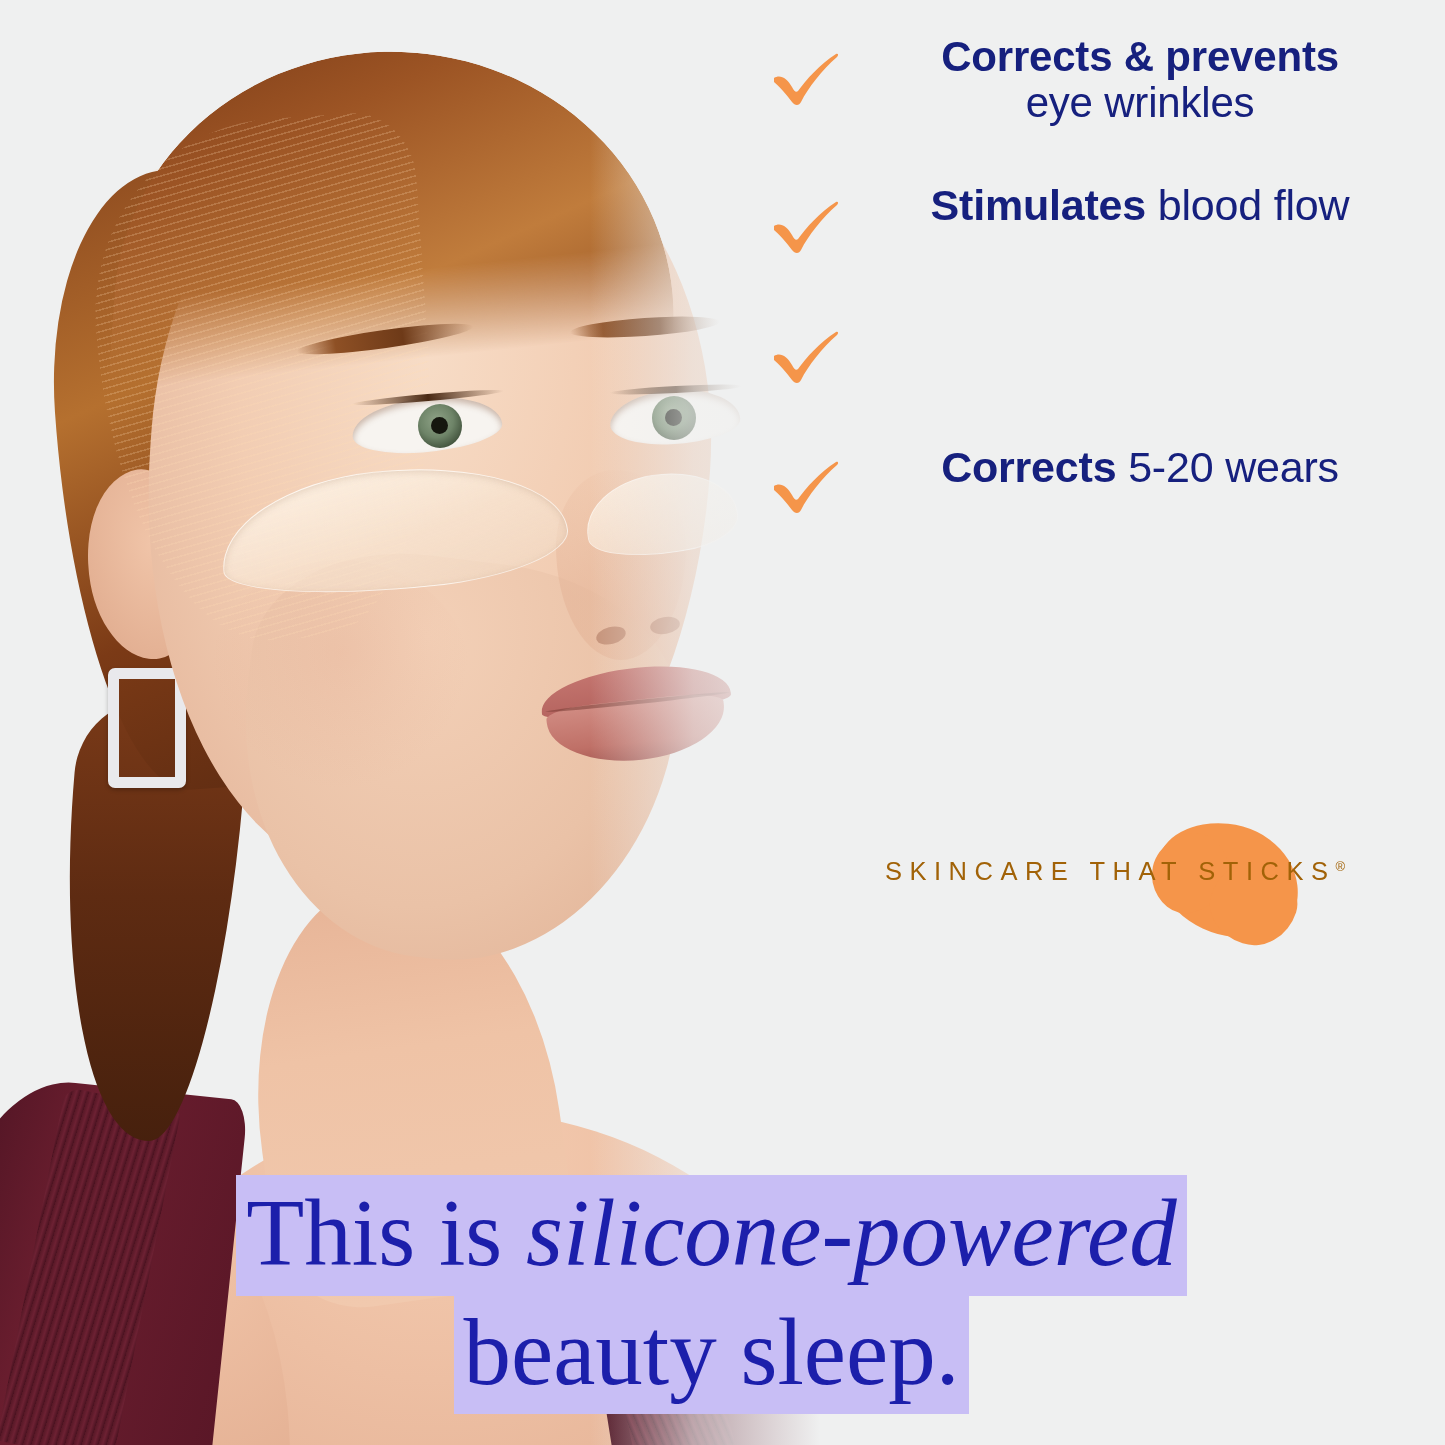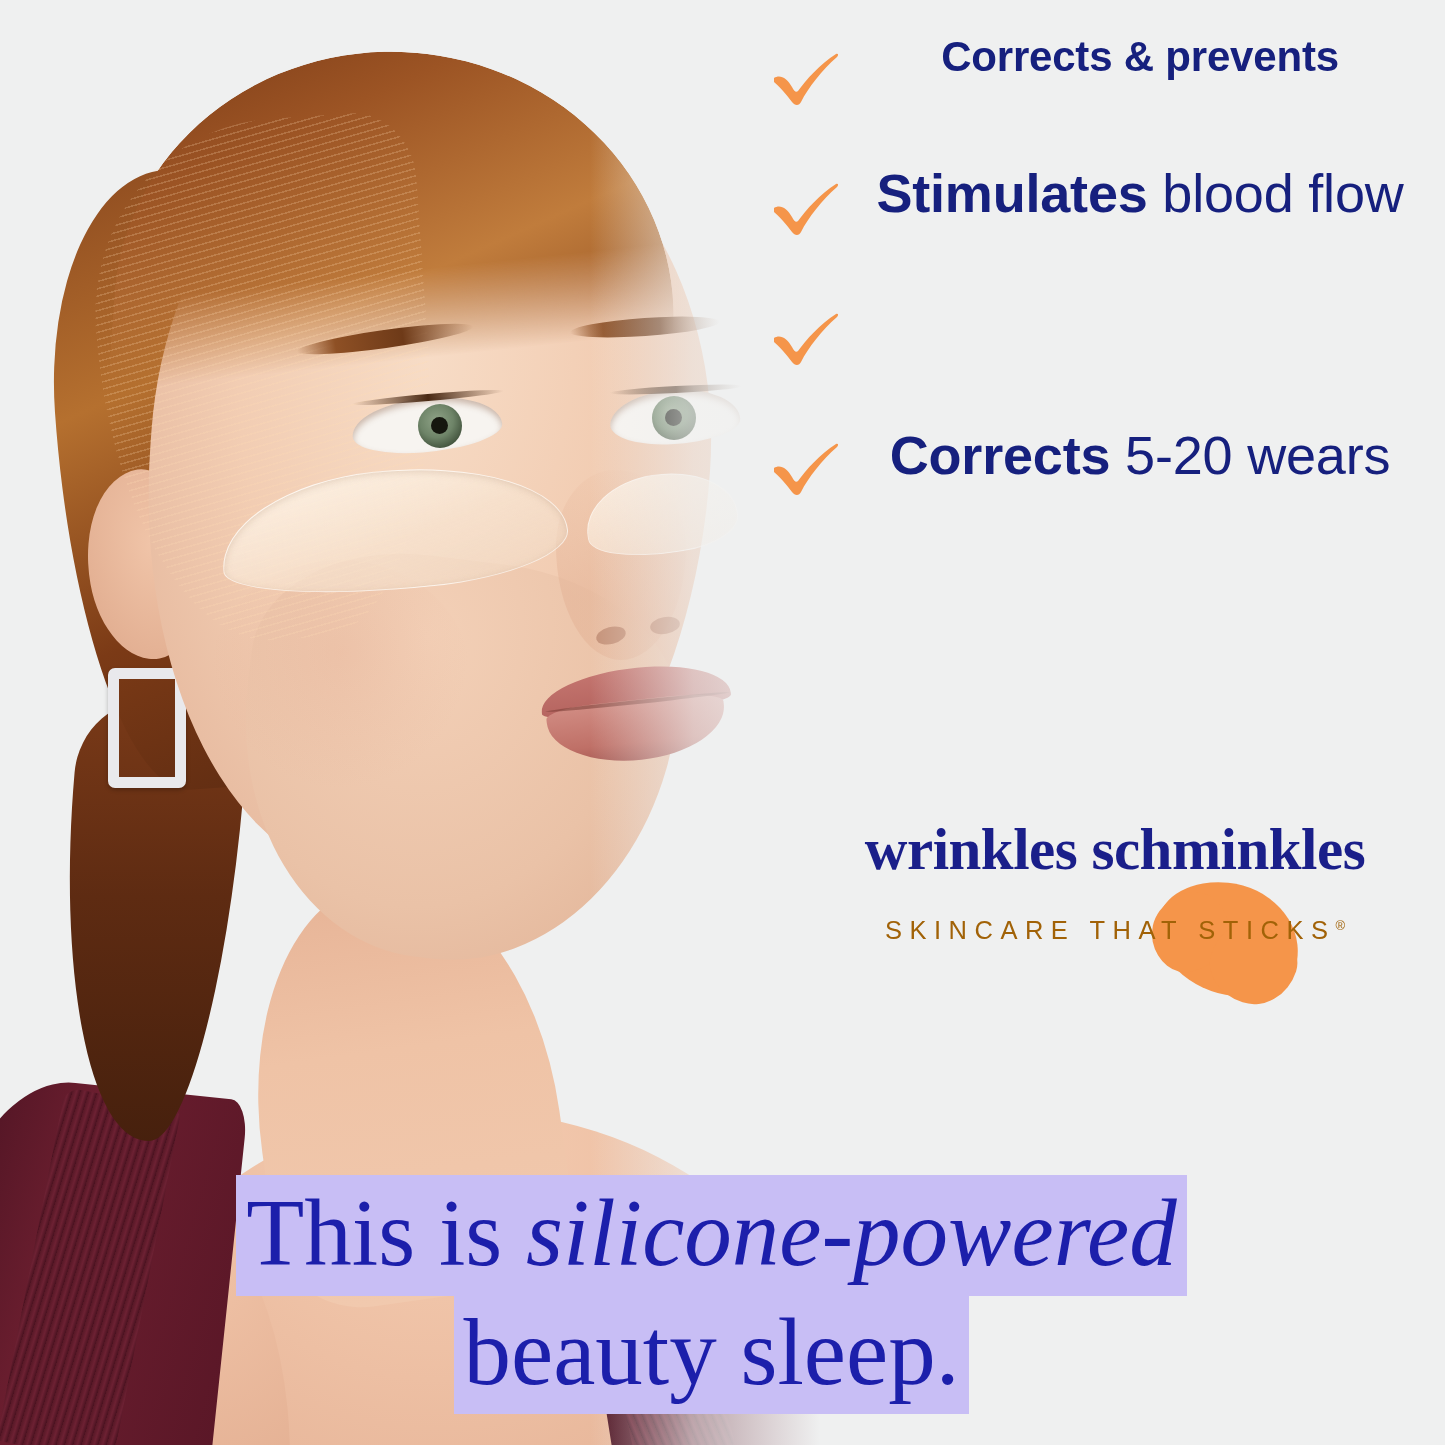--- a/index.html
+++ b/index.html
@@ -189,21 +189,21 @@
   
   #benefits{
     position:absolute;left:770px;top:34px;width:660px;
   }
   .benefit{display:flex;align-items:flex-start;margin-bottom:56px;}
   .benefit:last-child{margin-bottom:0;}
   .check{flex:0 0 80px;margin-top:14px;}
   .check svg{display:block;width:72px;height:60px;}
   .btext{
     flex:1 1 auto;text-align:center;color:#16207e;
-    font-size:54px;line-height:1.10;letter-spacing:-.2px;
+    font-size:43px;line-height:1.10;letter-spacing:-.2px;
     font-weight:300;
   }
   .btext .b{font-weight:700;}
   .b1 .btext{font-size:42px;}
   .b2{margin-top:6px;}
   .b4 .btext{margin-top:2px;}
 
   
   #logo{position:absolute;left:805px;top:820px;width:620px;text-align:center;}
   .logo-word{
@@ -313,20 +313,21 @@
   <div id="benefits">
 
     <div class="benefit b1">
       <div class="check">
         <svg viewBox="0 0 72 60" aria-hidden="true">
           <path d="M4 30 C10 26 17 30 22 39 C24 43 26 45 28 43 C36 32 50 16 66 6 C68 5 69 7 67 9 C52 22 38 40 31 54 C29 58 25 58 22 54 C16 46 9 38 4 34 Z" fill="#f5954a"></path>
         </svg>
       </div>
       <div class="btext">
         <span class="b">Corrects &amp; prevents</span><br>
+        <span>eye wrinkles</span>
       </div>
     </div>
 
     <div class="benefit b2">
       <div class="check">
         <svg viewBox="0 0 72 60" aria-hidden="true">
           <path d="M4 30 C10 26 17 30 22 39 C24 43 26 45 28 43 C36 32 50 16 66 6 C68 5 69 7 67 9 C52 22 38 40 31 54 C29 58 25 58 22 54 C16 46 9 38 4 34 Z" fill="#f5954a"></path>
         </svg>
       </div>
       <div class="btext">
@@ -349,21 +350,20 @@
         </svg>
       </div>
       <div class="btext">
         <span class="b">Corrects</span><span> 5-20 wears</span>
       </div>
     </div>
 
   </div>
 
   <div id="logo">
-    <div class="logo-word">wrinkles schminkles</div>
     <div class="logo-sub-wrap">
       <div class="logo-blob"></div>
       <div class="logo-sub">
         <span>SKINCARE THAT STICKS</span><sup>®</sup>
       </div>
     </div>
   </div>
 
   <div id="tagline">
     <div class="tline">

